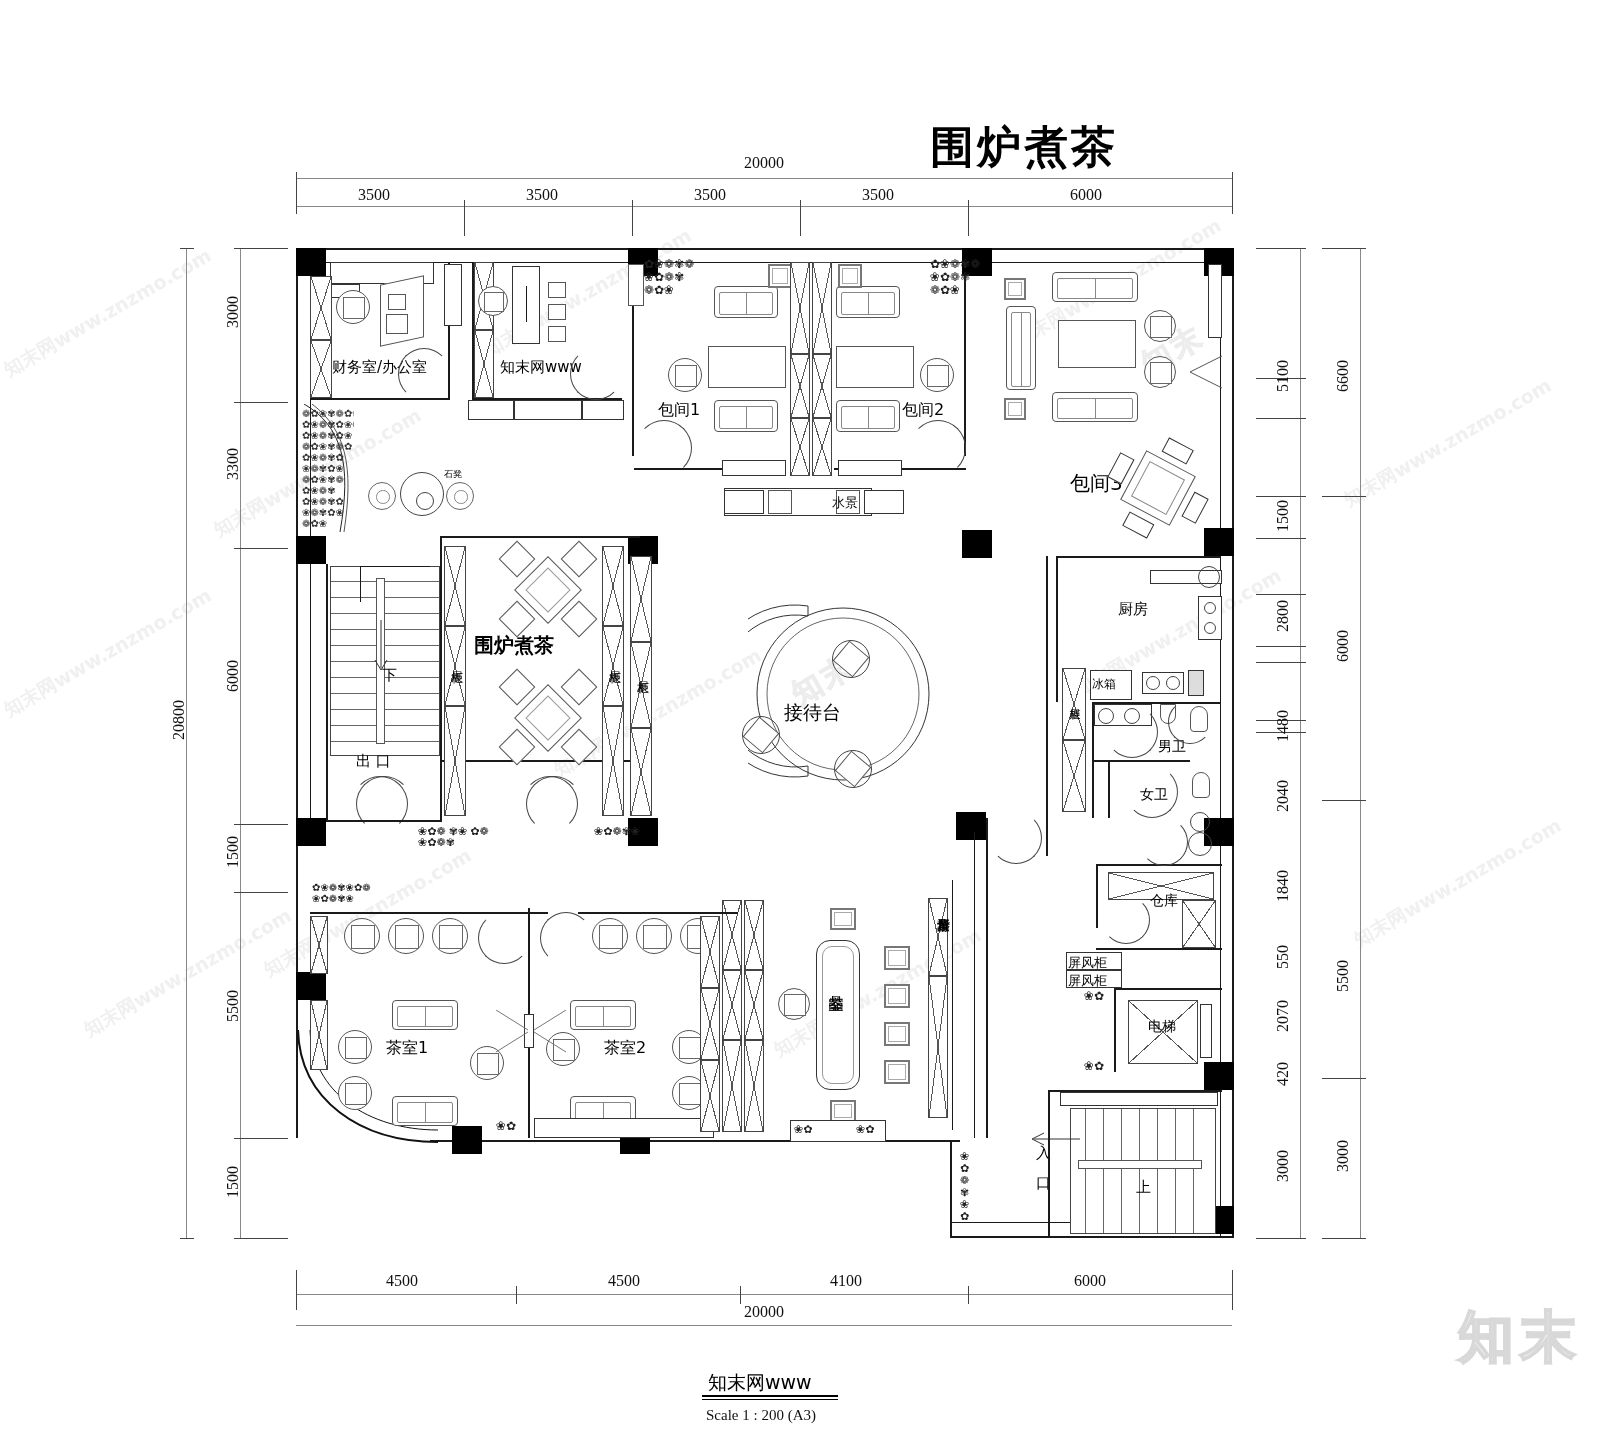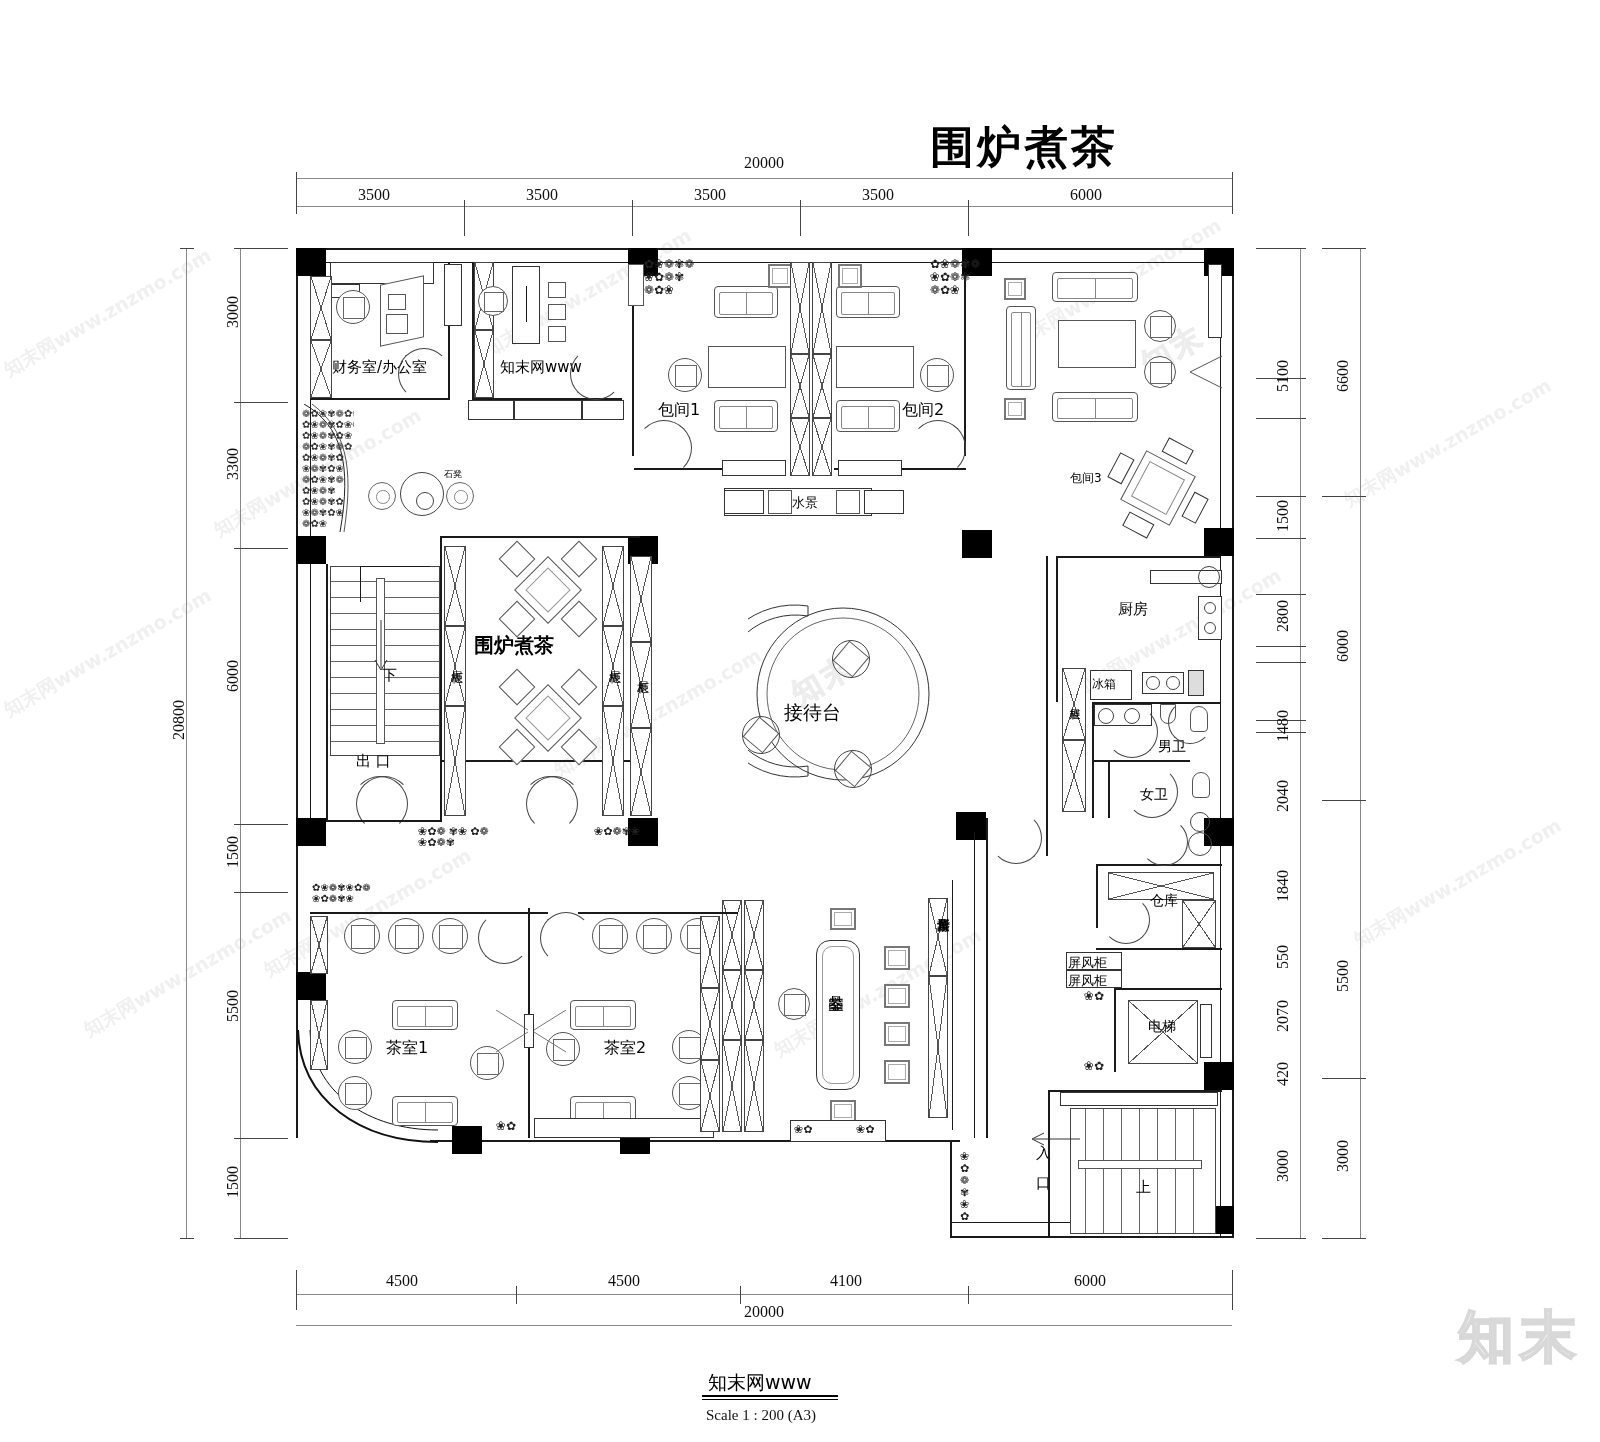--- a/index.html
+++ b/index.html
@@ -359,23 +359,23 @@
   <div class="plant" style="left:930px; top:258px; width:60px; height:42px; font-size:12px; line-height:13px;">✿❀❁✾❁<br>❀✿❁✾<br>❁✿❀</div>
   <div class="frame" style="left:838px; top:264px; width:24px; height:24px;"></div>
   <div class="rect" style="left:838px; top:460px; width:64px; height:16px;"></div>
   <div class="arc-tr" style="left:910px; top:420px; width:56px; height:56px;"></div>
 
   <div class="rect" style="left:724px; top:488px; width:148px; height:28px;"></div>
   <div class="rect" style="left:724px; top:490px; width:40px; height:24px;"></div>
   <div class="rect2" style="left:768px; top:490px; width:24px; height:24px;"></div>
   <div class="rect2" style="left:836px; top:490px; width:24px; height:24px;"></div>
   <div class="rect" style="left:864px; top:490px; width:40px; height:24px;"></div>
-  <div class="rlabel" style="left:792px; top:494px; font-size:13px;">水景</div>
-
-  <div class="rlabel" style="left:1070px; top:470px; font-size:12px;">包间3</div>
+  <div class="rlabel" style="left:832px; top:494px; font-size:13px;">水景</div>
+
+  <div class="rlabel" style="left:1070px; top:470px; font-size:20px;">包间3</div>
   <div class="sofa" style="left:1052px; top:272px; width:86px; height:30px;"></div>
   <div class="sofa" style="left:1052px; top:392px; width:86px; height:30px;"></div>
   <div class="table" style="left:1058px; top:320px; width:78px; height:48px;"></div>
   <div class="sofa" style="left:1006px; top:306px; width:30px; height:84px;"></div>
   <div class="chair" style="left:1144px; top:310px; width:32px; height:32px;"></div>
   <div class="chair" style="left:1144px; top:356px; width:32px; height:32px;"></div>
   <div class="frame" style="left:1004px; top:278px; width:22px; height:22px;"></div>
   <div class="frame" style="left:1004px; top:398px; width:22px; height:22px;"></div>
   <div class="rect" style="left:1208px; top:264px; width:14px; height:74px;"></div>
 

